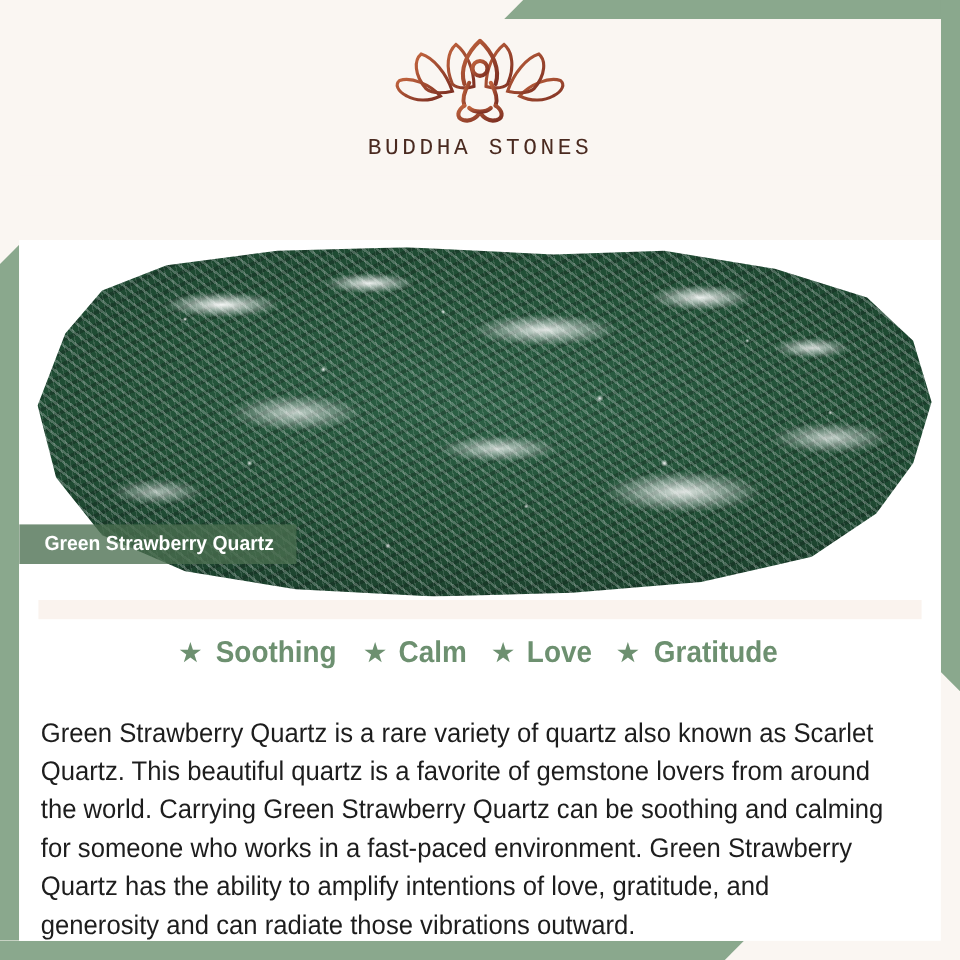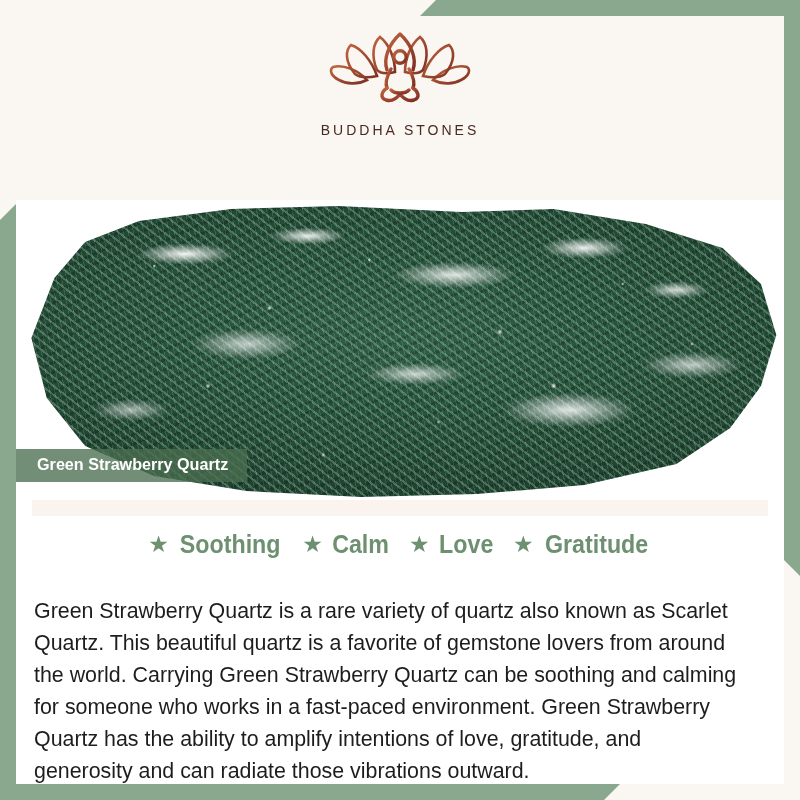--- a/index.html
+++ b/index.html
@@ -79,23 +79,23 @@
     justify-content: flex-start;
     z-index: 4;
   }
   .logo-mark {
     margin-top: 10px;
     width: 150px;
     height: 80px;
     display: block;
   }
   .brand-name {
-    margin-top: 16px;
-    font-family: Liberation Sans, sans-serif;
-    font-size: 14px;
+    margin-top: 6px;
+    font-family: Liberation Mono, monospace;
+    font-size: 19px;
     letter-spacing: 3px;
     color: #4a2a20;
     font-weight: 400;
   }
 
   
   .title-band {
     position: absolute;
     top: 130px;
     left: 48px;
@@ -169,21 +169,21 @@
       radial-gradient(circle 5px at 70% 62%, rgba(255,255,255,0.9), transparent 60%),
       radial-gradient(circle 3px at 88% 48%, rgba(255,255,255,0.8), transparent 60%),
       radial-gradient(circle 4px at 40% 85%, rgba(255,255,255,0.75), transparent 60%);
     pointer-events: none;
   }
 
   
   .caption {
     position: absolute;
     left: 0;
-    bottom: 18px;
+    bottom: 30px;
     padding: 6px 14px 7px 16px;
     background: rgba(74, 110, 80, 0.78);
     z-index: 6;
   }
   .caption-text {
     font-family: "Liberation Sans Narrow", "Liberation Sans", sans-serif;
     font-size: 17px;
     font-weight: bold;
     color: #ffffff;
     white-space: nowrap;

